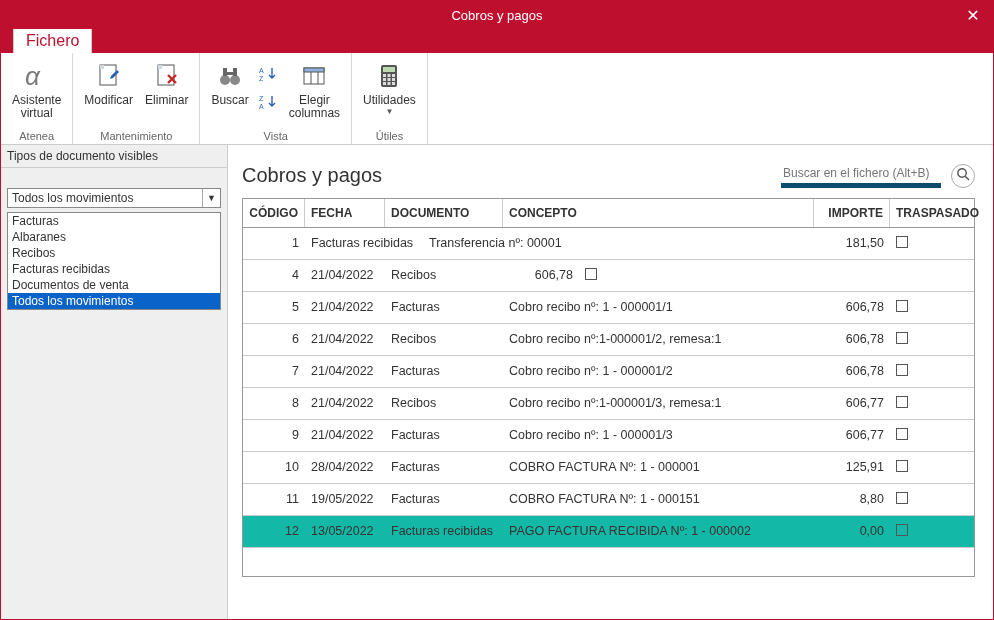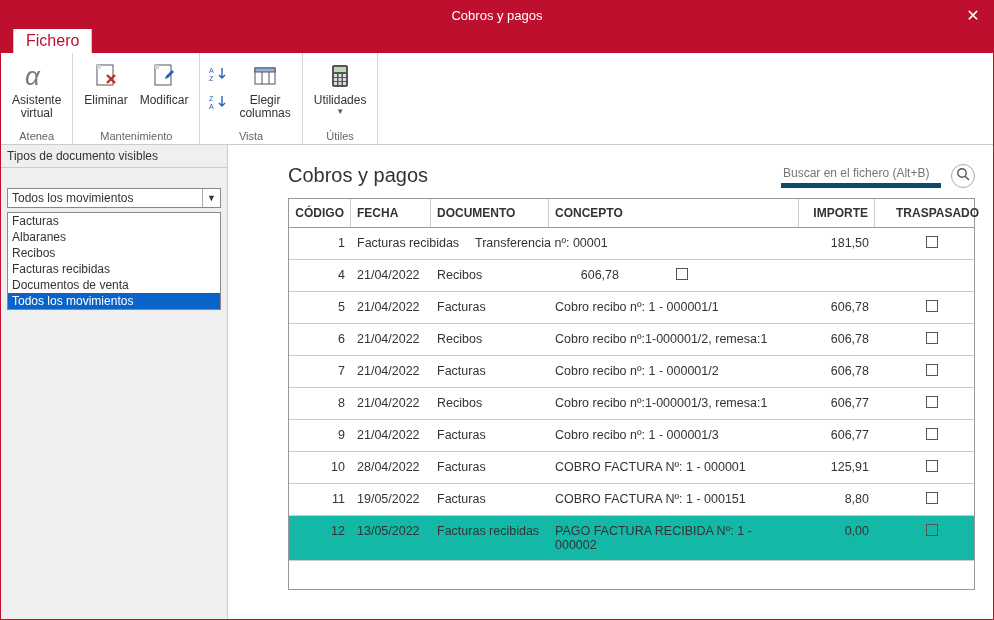--- a/index.html
+++ b/index.html
@@ -19,21 +19,21 @@
   .ribbon-group { display: flex; flex-direction: column; align-items: center; border-right: 1px solid #d6d6d6; padding: 4px 6px 2px 6px; }
   .ribbon-buttons { display: flex; gap: 2px; flex: 1; align-items: flex-start; }
   .ribbon-btn { display: flex; flex-direction: column; align-items: center; padding: 2px 4px; cursor: pointer; border: 1px solid transparent; text-align: center; line-height: 1.1; }
   .ribbon-btn .icon-slot { width: 32px; height: 32px; display: flex; align-items: center; justify-content: center; margin-bottom: 2px; }
   .ribbon-btn.small { width: 26px; padding:0; }
   .ribbon-btn.small .icon-slot { width:24px; height:24px; margin:0; }
   .ribbon-group-label { font-size: 11px; color: #666; padding-top: 2px; }
   .drop-arrow { font-size: 8px; color: #555; margin-top: 1px; }
 
   
-  .body-wrap { display: flex; height: calc(620px - 28px - 24px - 92px); gap: 46px; }
+  .body-wrap { display: flex; height: calc(620px - 28px - 24px - 92px); }
   .left-panel { width: 227px; background: #efefef; border-right: 1px solid #ccc; padding: 0; }
   .left-header { padding: 4px 6px; font-size: 12px; border-bottom: 1px solid #ccc; background: #efefef; }
   .filter-select { margin: 20px 6px 4px 6px; }
   .filter-select .combo { width: 214px; height: 20px; border: 1px solid #888; background: #fff; display: flex; align-items: center; padding: 0 4px; cursor: pointer; position: relative; }
   .filter-select .combo .arrow { position: absolute; right: 0; top: 0; width: 18px; height: 18px; border-left: 1px solid #aaa; display:flex; align-items:center; justify-content:center; font-size:9px; color:#333;}
   .filter-list { margin: 0 6px; border: 1px solid #888; background: #fff; }
   .filter-item { padding: 1px 4px; cursor: pointer; font-size: 12px; }
   .filter-item.selected { background: #0a63c9; color: #fff; }
 
   
@@ -50,21 +50,21 @@
   .grid-header .cell { padding: 7px 6px; border-right: 1px solid #ccc; }
   .grid-header .cell:last-child { border-right: none; }
   .grid-row { display: flex; border-bottom: 1px solid #ccc; font-size: 12.5px; }
   .grid-row .cell { padding: 8px 6px; }
   .grid-row.selected { background: #14b8a6; }
   .col-codigo { width: 62px; text-align: right; }
   .col-fecha { width: 80px; }
   .col-doc { width: 118px; }
   .col-concepto { flex: 1; }
   .col-importe { width: 76px; text-align: right; }
-  .col-trasp { width: 84px; text-align: center; margin-left: 15px; }
+  .col-trasp { width: 84px; text-align: left; }
   .chk { width: 12px; height: 12px; border: 1px solid #555; display: inline-block; }
   .grid-footer { height: 28px; }
 </style>
 </head>
 <body>
 
 <div class="titlebar">
   <span class="title-text">Cobros y pagos</span>
   <div class="close-btn">
     <span>✕</span>
@@ -92,41 +92,53 @@
     <div class="ribbon-group-label">Atenea</div>
   </div>
 
   <div class="ribbon-group">
     <div class="ribbon-buttons">
       <div class="ribbon-btn">
         <span class="icon-slot">
           <svg width="28" height="28" viewBox="0 0 28 28">
               <rect x="5" y="3" width="16" height="20" fill="#fff" stroke="#555"></rect>
               <path d="M5 3 L9 3 L9 7 L5 7 Z" fill="#cfd8dc"></path>
-              <path d="M15 13 l8 8 M23 13 l-8 8" stroke="#c62828" stroke-width="2.4"></path>
-            </svg>
-        </span>
-        <span>Eliminar</span>
+              <path d="M16 14 l6 -6 l2 2 l-6 6 l-3 1 z" fill="#2862b8"></path>
+            </svg>
+        </span>
+        <span>Modificar</span>
       </div>
       <div class="ribbon-btn">
         <span class="icon-slot">
           <svg width="28" height="28" viewBox="0 0 28 28">
               <rect x="5" y="3" width="16" height="20" fill="#fff" stroke="#555"></rect>
               <path d="M5 3 L9 3 L9 7 L5 7 Z" fill="#cfd8dc"></path>
-              <path d="M16 14 l6 -6 l2 2 l-6 6 l-3 1 z" fill="#2862b8"></path>
-            </svg>
-        </span>
-        <span>Modificar</span>
+              <path d="M15 13 l8 8 M23 13 l-8 8" stroke="#c62828" stroke-width="2.4"></path>
+            </svg>
+        </span>
+        <span>Eliminar</span>
       </div>
     </div>
     <div class="ribbon-group-label">Mantenimiento</div>
   </div>
 
   <div class="ribbon-group">
     <div class="ribbon-buttons">
+      <div class="ribbon-btn">
+        <span class="icon-slot">
+          <svg width="28" height="28" viewBox="0 0 28 28">
+              <circle cx="9" cy="18" r="5" fill="#888"></circle>
+              <circle cx="19" cy="18" r="5" fill="#888"></circle>
+              <rect x="7" y="6" width="4" height="8" fill="#666"></rect>
+              <rect x="17" y="6" width="4" height="8" fill="#666"></rect>
+              <rect x="11" y="10" width="6" height="3" fill="#666"></rect>
+            </svg>
+        </span>
+        <span>Buscar</span>
+      </div>
       <div style="display:flex; flex-direction:column; justify-content:flex-start; padding-top:4px; gap:2px;">
         <div class="ribbon-btn small">
           <span class="icon-slot">
             <svg width="20" height="16" viewBox="0 0 20 16">
                 <text x="0" y="7" font-size="7" fill="#2862b8">A</text>
                 <text x="0" y="15" font-size="7" fill="#2862b8">Z</text>
                 <path d="M13 2 v10 M10 9 l3 3 l3 -3" stroke="#2862b8" fill="none" stroke-width="1.4"></path>
               </svg>
           </span>
         </div>

